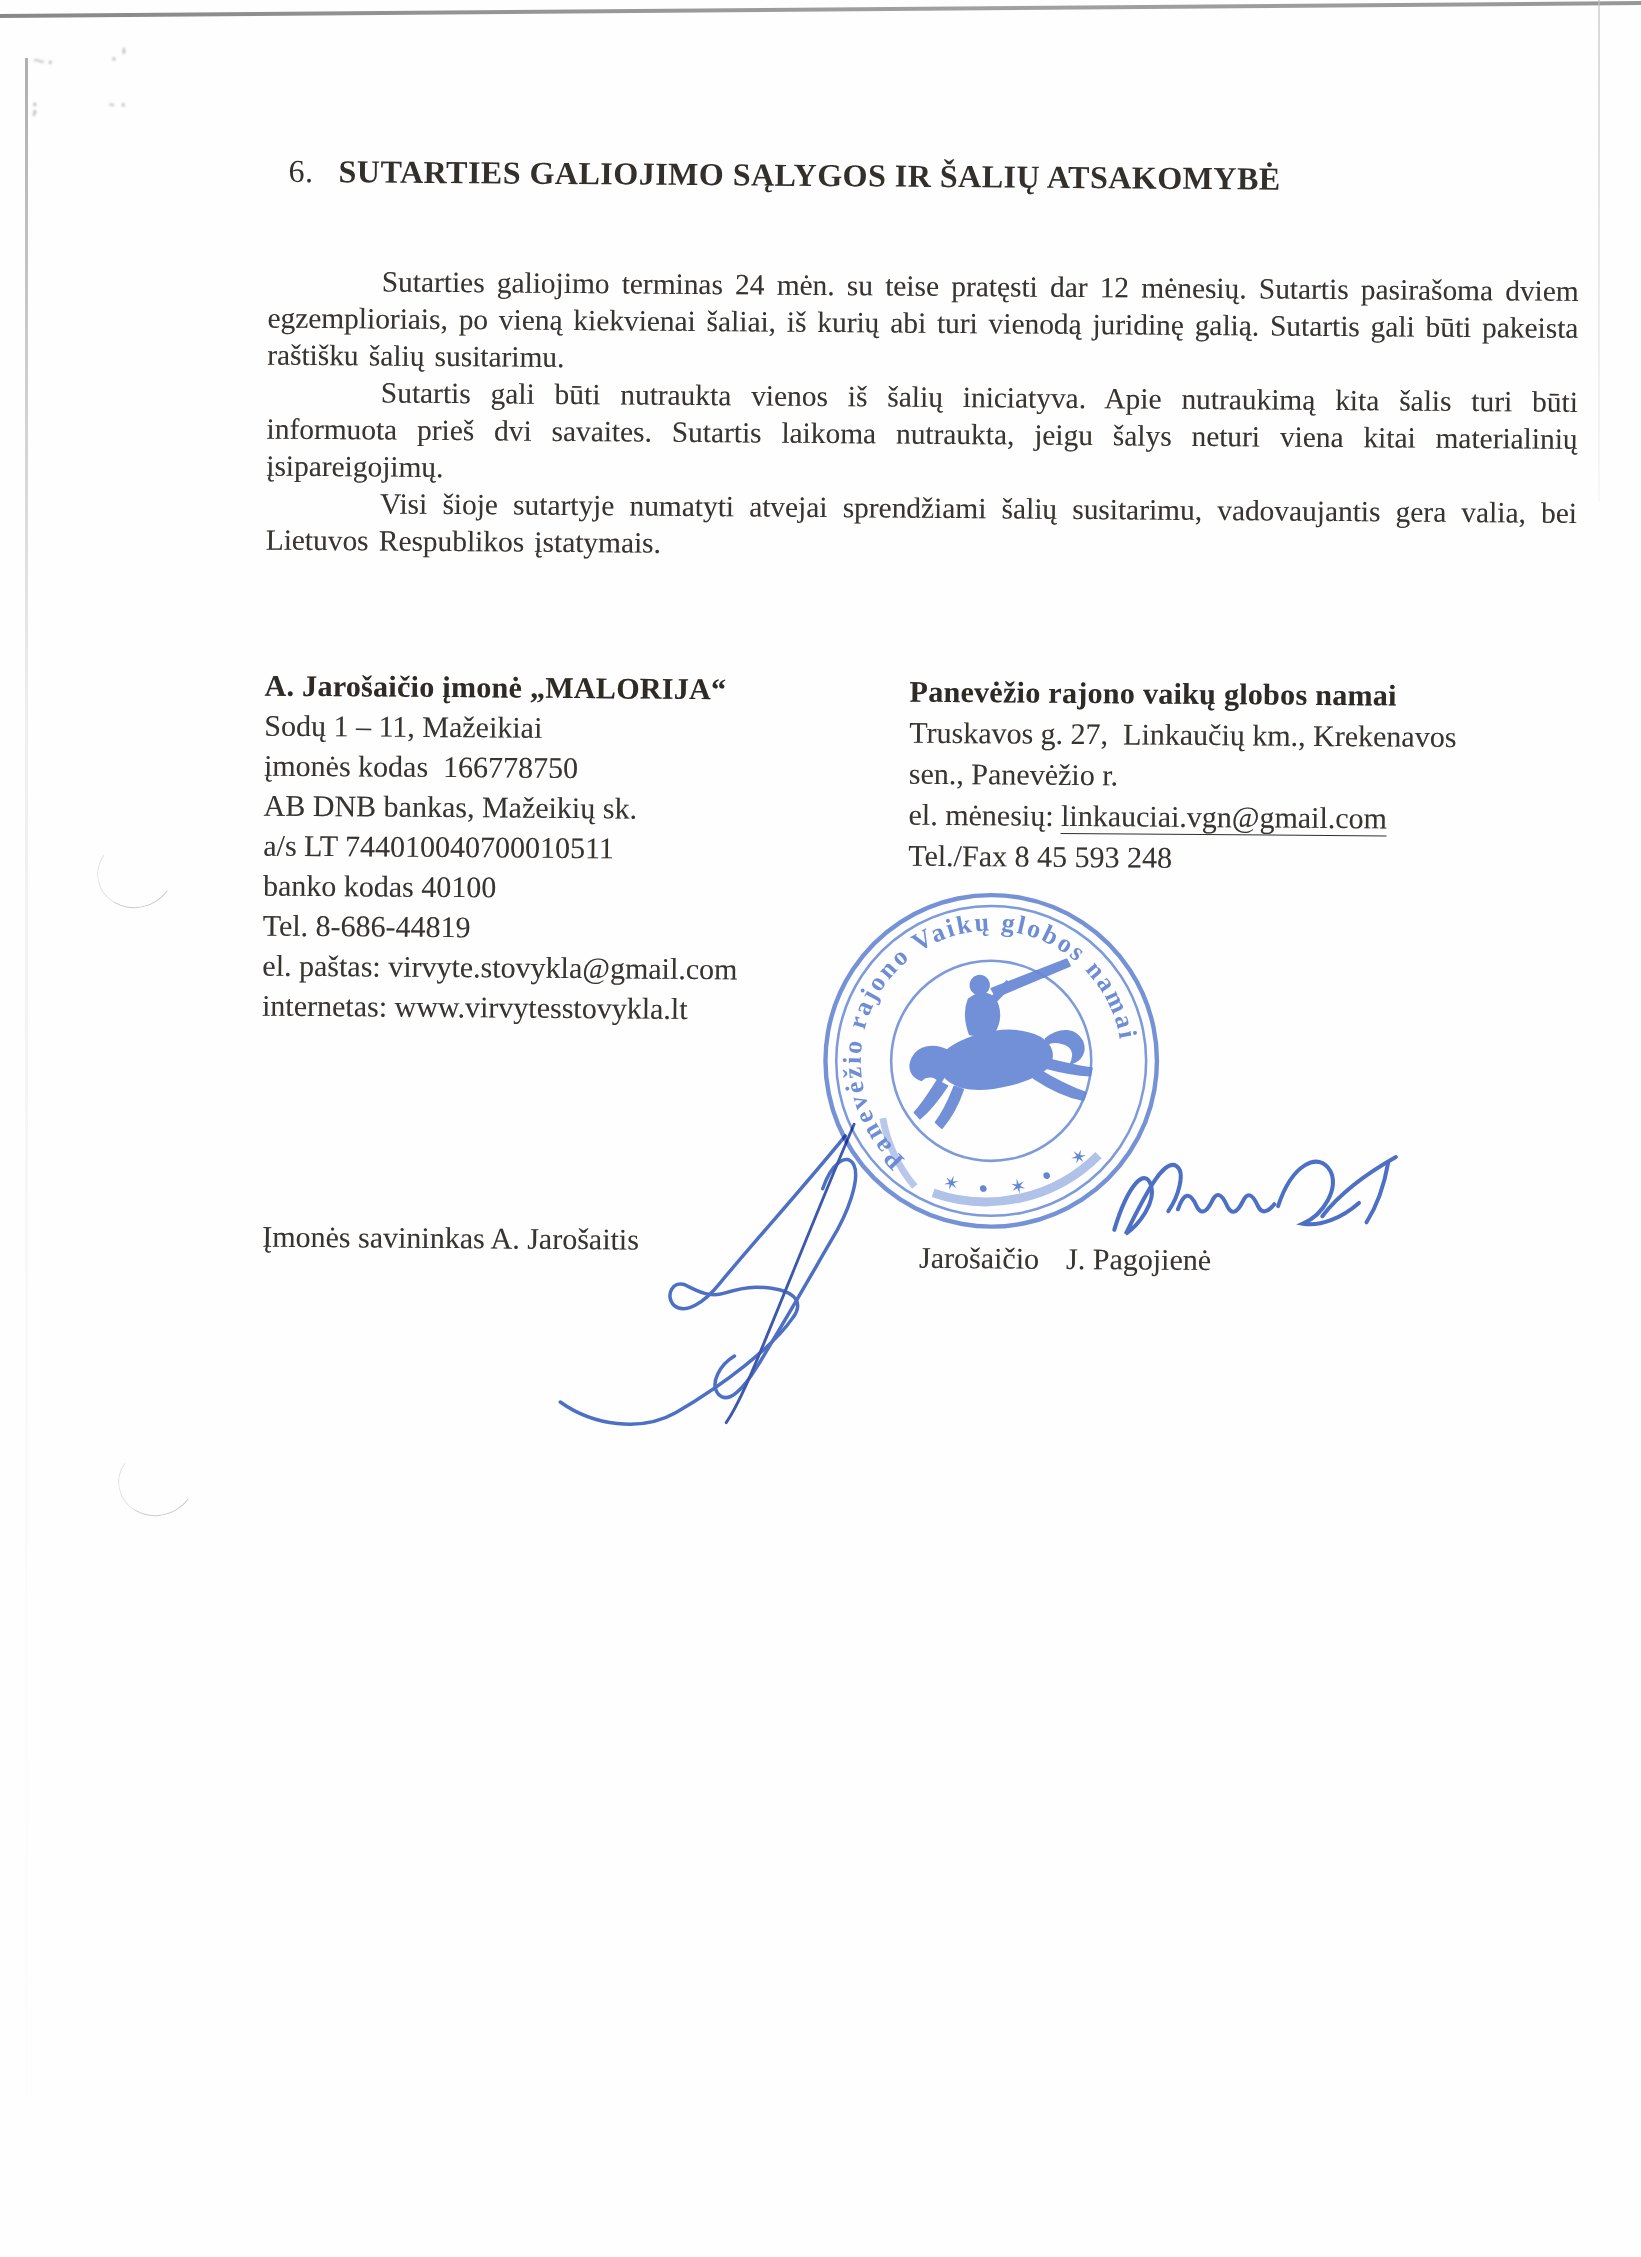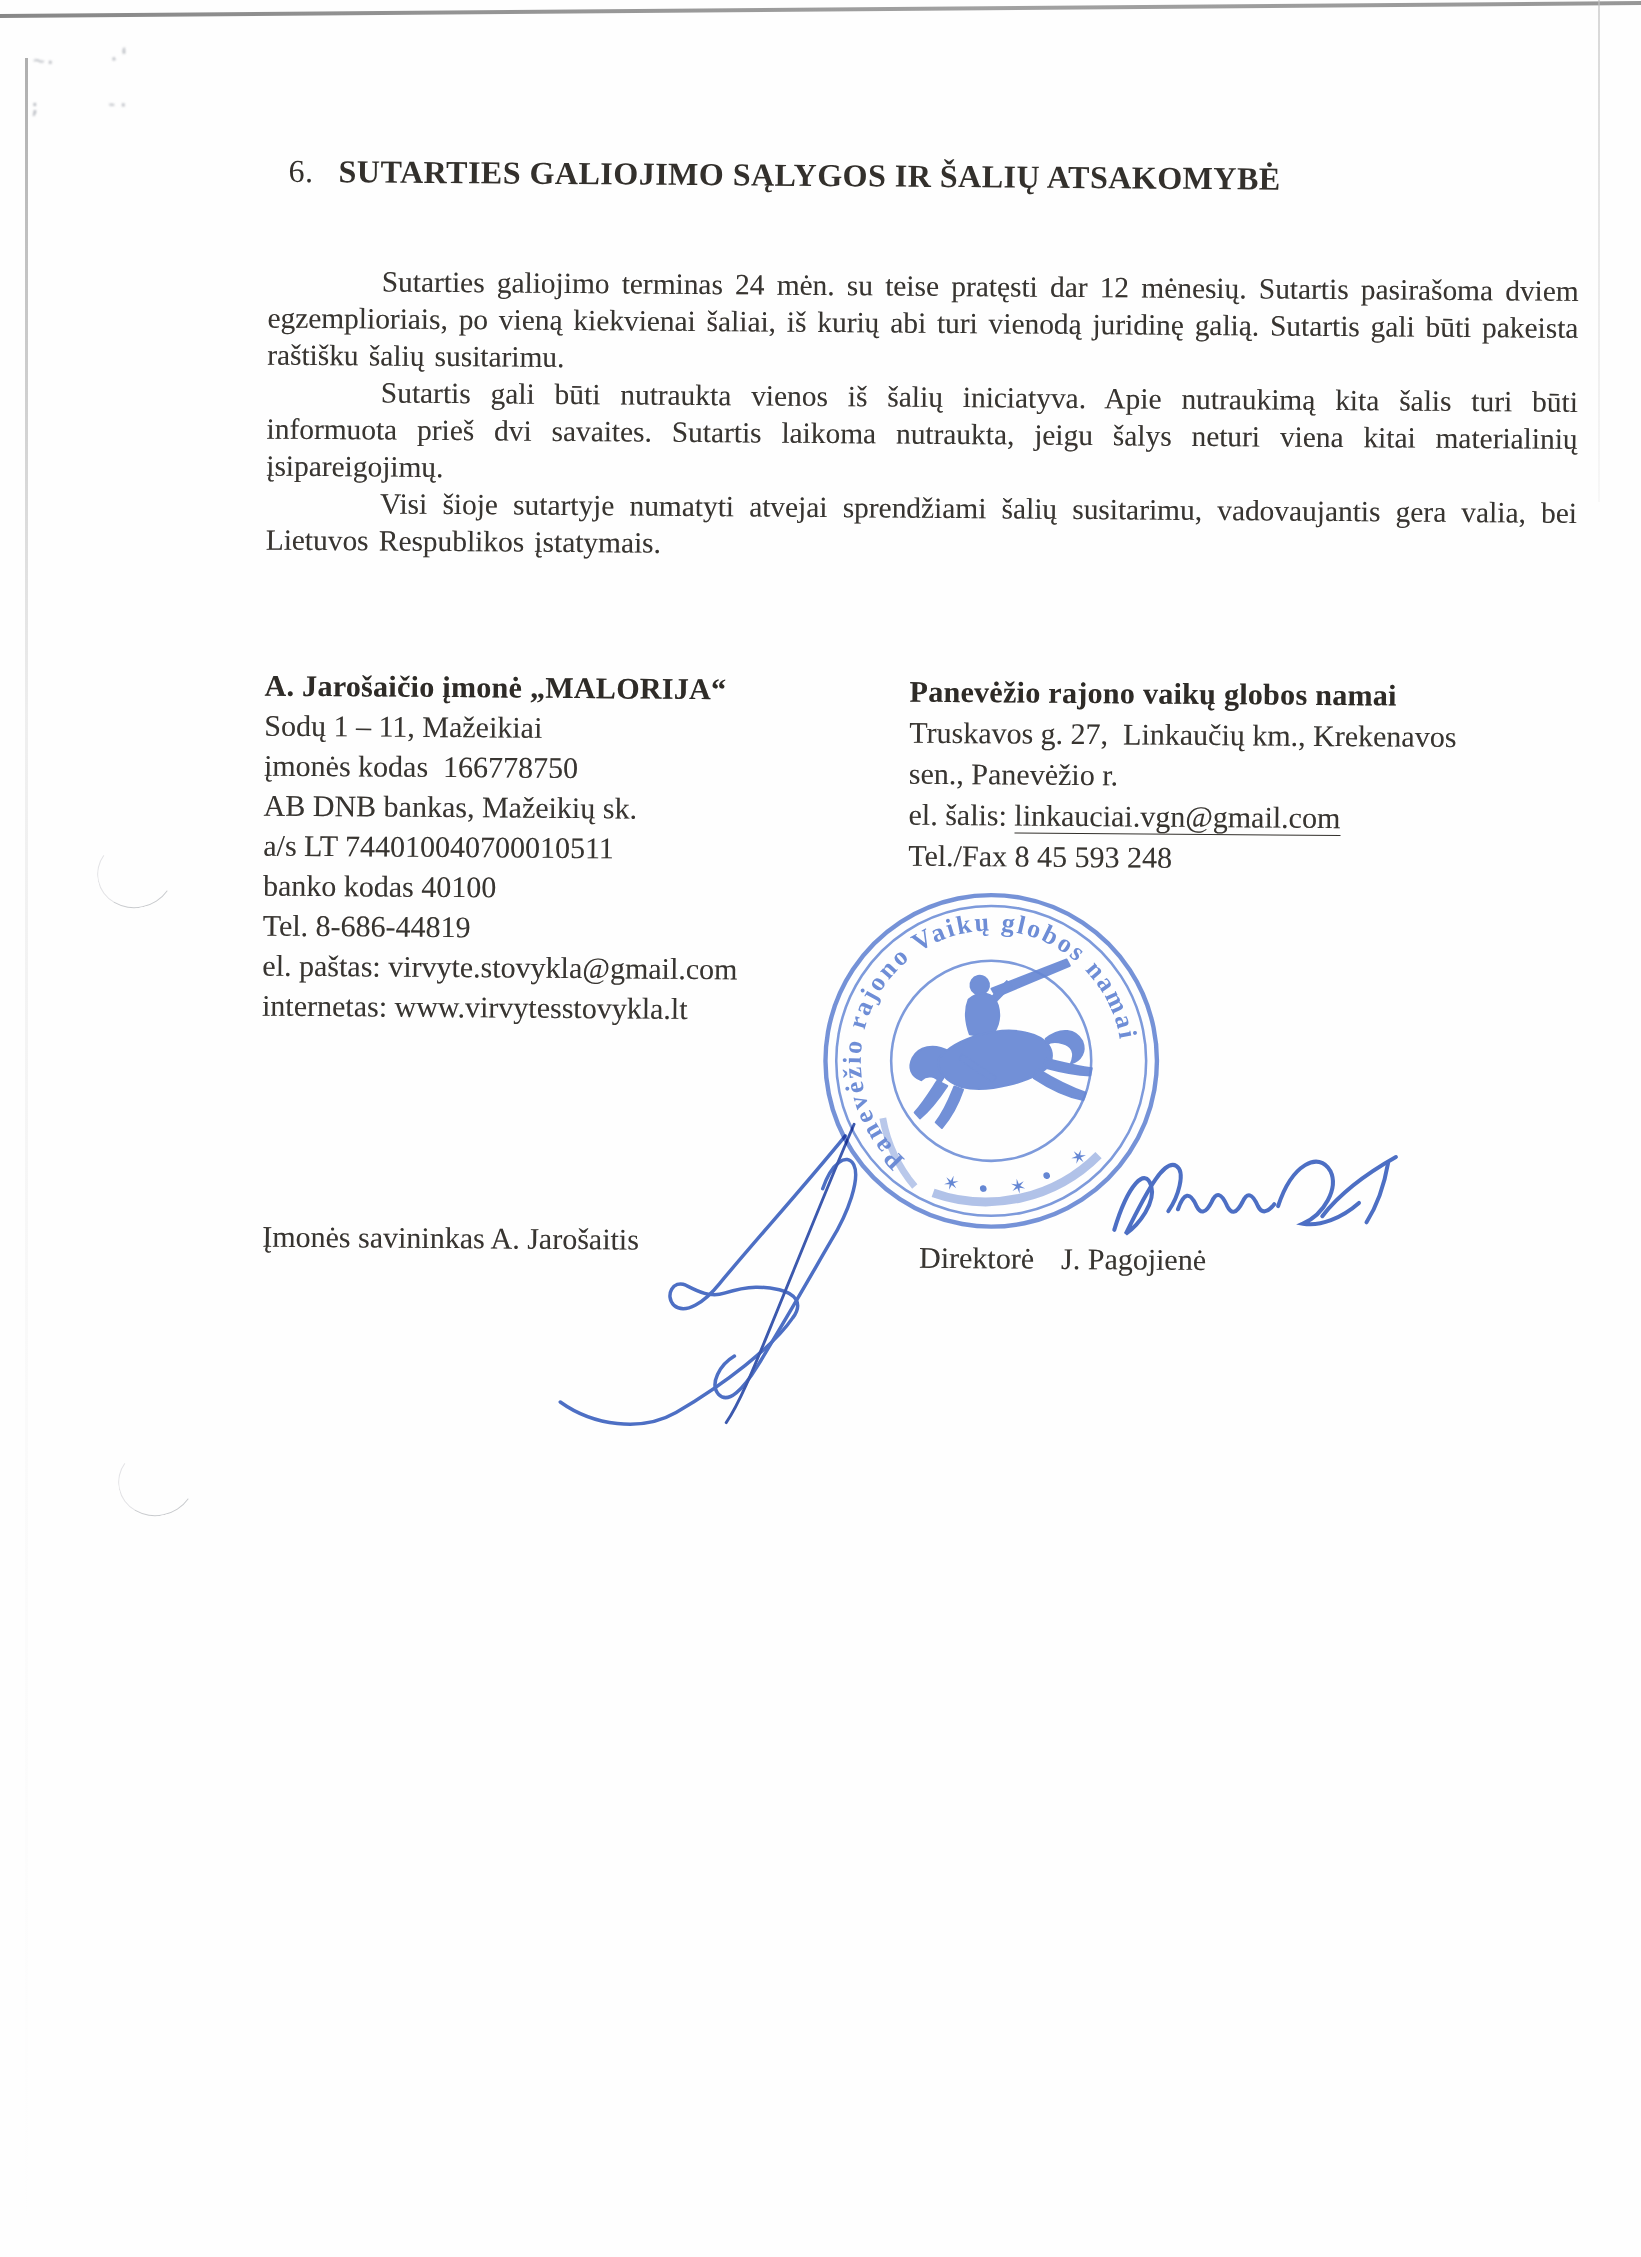--- a/index.html
+++ b/index.html
@@ -99,21 +99,21 @@
         <div>a/s LT 744010040700010511</div>
         <div>banko kodas 40100</div>
         <div>Tel. 8-686-44819</div>
         <div>el. paštas: virvyte.stovykla@gmail.com</div>
         <div>internetas: www.virvytesstovykla.lt</div>
       </div>
       <div class="col-right">
         <div class="party-name">Panevėžio rajono vaikų globos namai</div>
         <div>Truskavos g. 27,  Linkaučių km., Krekenavos</div>
         <div>sen., Panevėžio r.</div>
-        <div><span>el. šalis: </span><span class="email-underline">linkauciai.vgn@gmail.com</span></div>
+        <div><span>el. mėnesių: </span><span class="email-underline">linkauciai.vgn@gmail.com</span></div>
         <div>Tel./Fax 8 45 593 248</div>
       </div>
     </div>
 
     <svg class="stamp" viewBox="0 0 360 360">
       <g fill="none" stroke="#5f82d2">
         <circle cx="180" cy="180" r="169" stroke-width="4.5" opacity=".9"></circle>
         <circle cx="180" cy="180" r="158" stroke-width="2.6" opacity=".85"></circle>
         <circle cx="180" cy="180" r="102" stroke-width="2.6" opacity=".85"></circle>
         <path d="M 78,290 A 150,150 0 0 1 60,215" stroke-width="7" opacity=".45"></path>
@@ -162,18 +162,18 @@
         <path d="M 16,118 C 30,70 48,52 54,72 C 59,89 42,112 28,122 C 52,72 68,44 80,51 C 90,57 82,84 72,98"></path>
         <path d="M 82,96 Q 91,70 101,92 Q 108,106 117,88 Q 124,72 133,92 Q 140,106 149,88 Q 156,72 165,92 Q 171,104 182,90"></path>
         <path d="M 186,92 C 200,48 228,34 240,55 C 249,73 234,100 212,110 C 230,113 252,104 270,88"></path>
         <path d="M 232,102 C 252,76 280,56 308,40"></path>
         <path d="M 300,46 C 296,70 288,92 278,108"></path>
       </g>
     </svg>
 
     <div class="footer-left">Įmonės savininkas A. Jarošaitis</div>
     <div class="footer-right">
-      <span>Direktorė</span><span class="gap"></span><span>J. Pagojienė</span>
+      <span>Jarošaičio</span><span class="gap"></span><span>J. Pagojienė</span>
     </div>
 
   </div>
 </div>
 
 
 </body></html>

